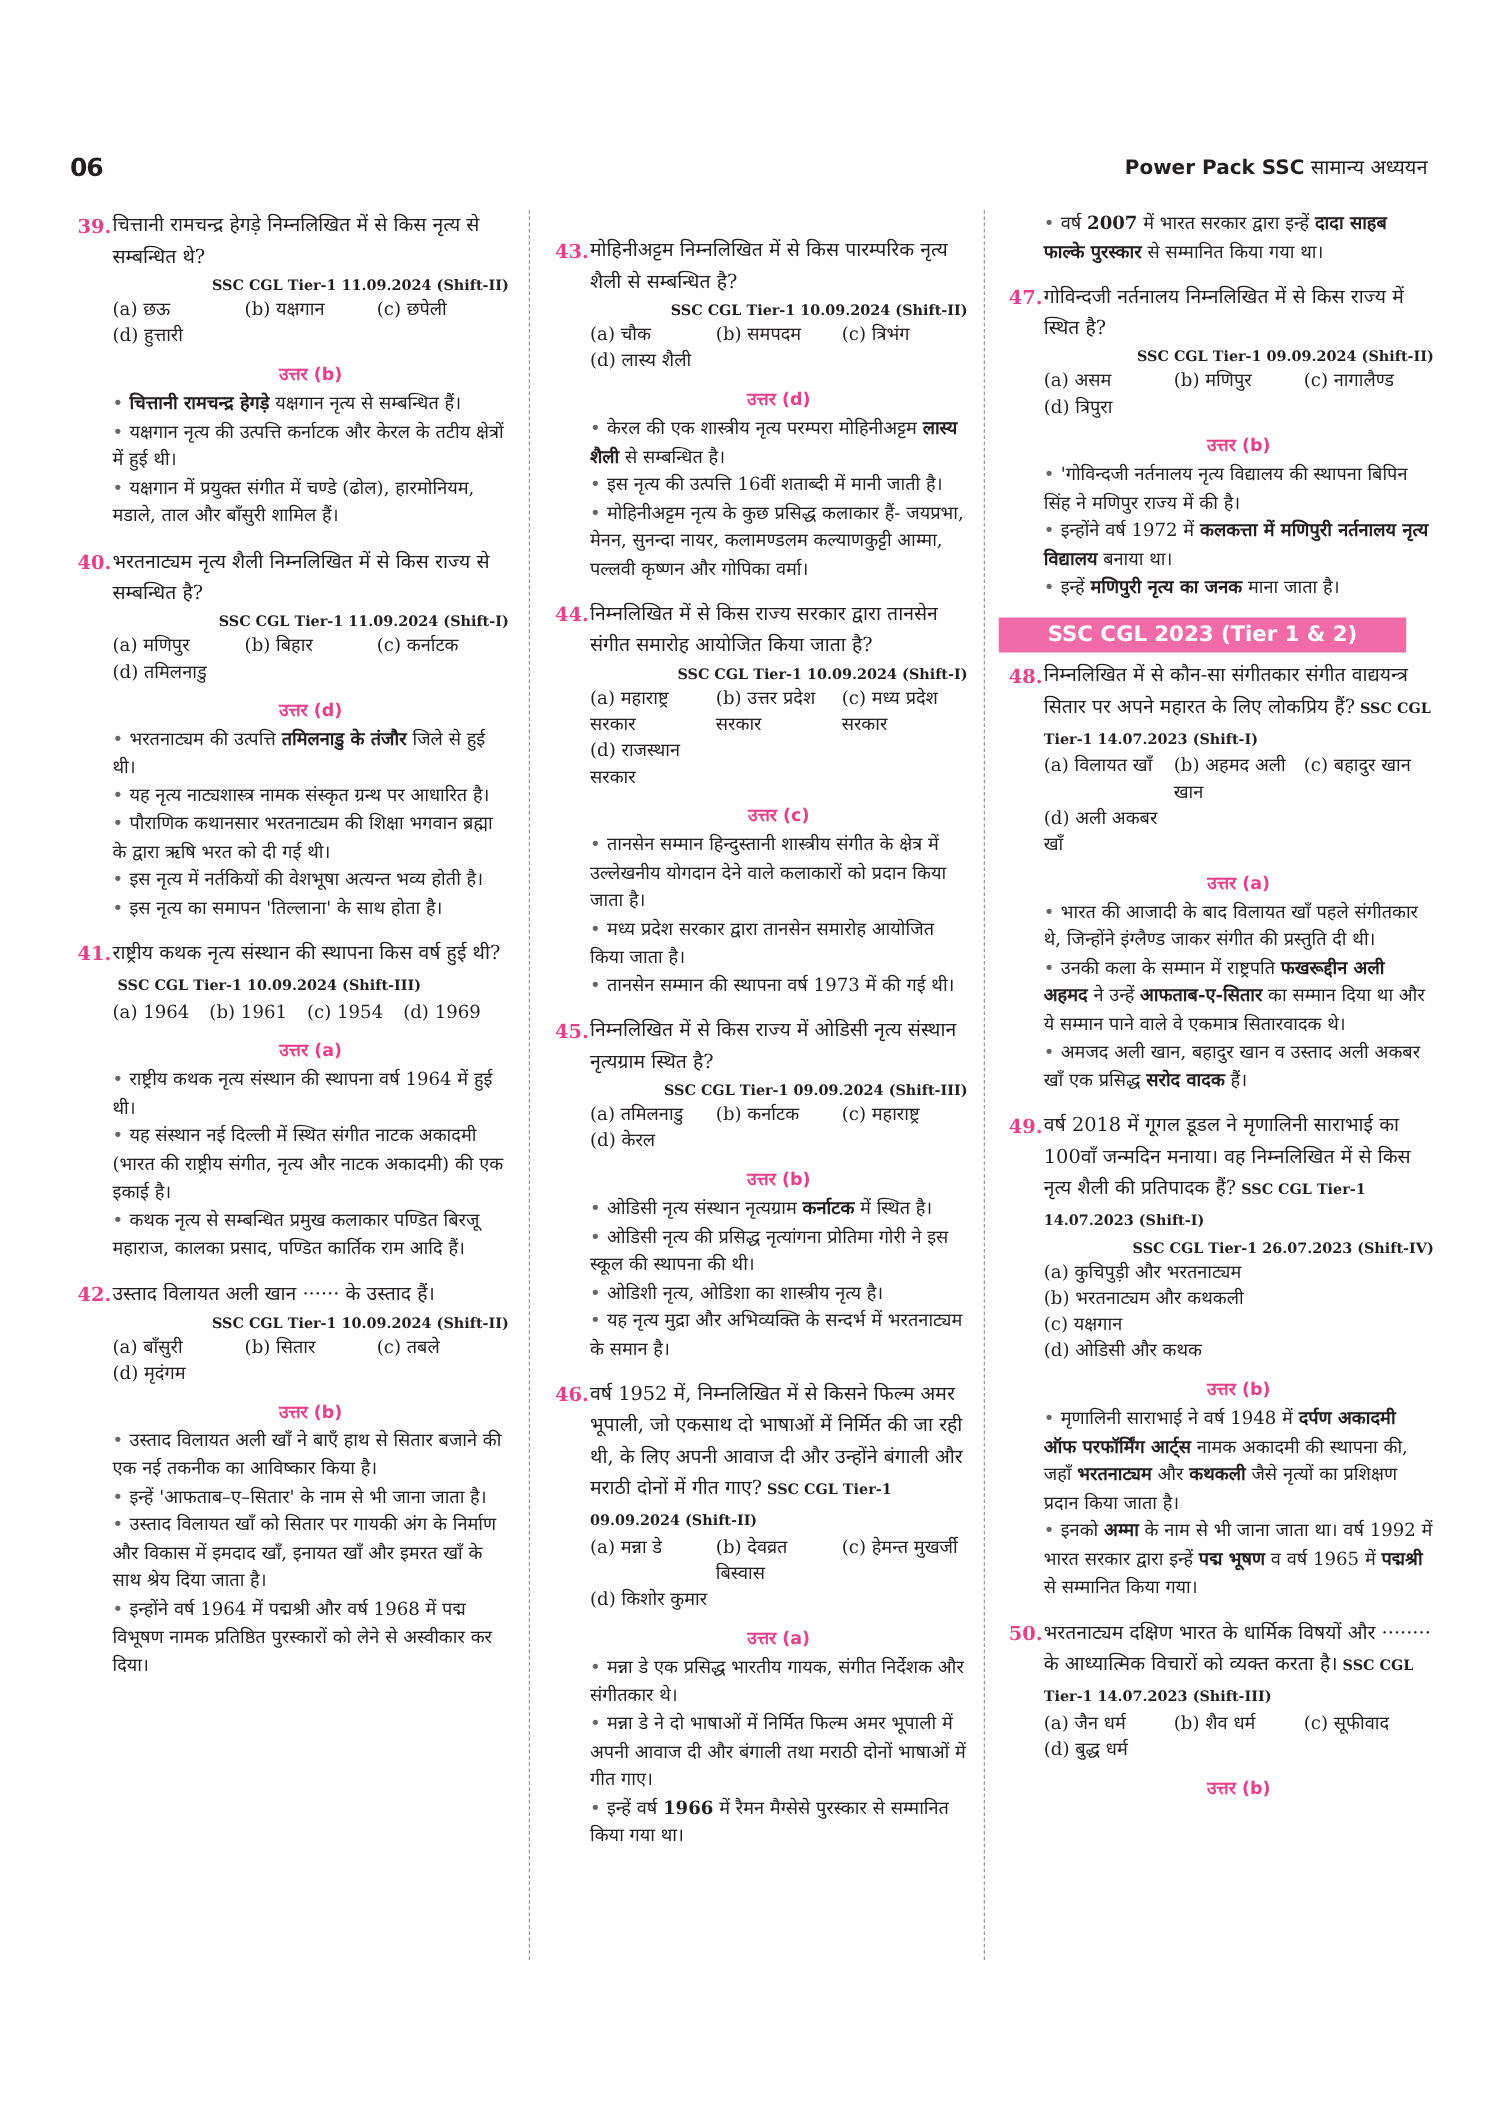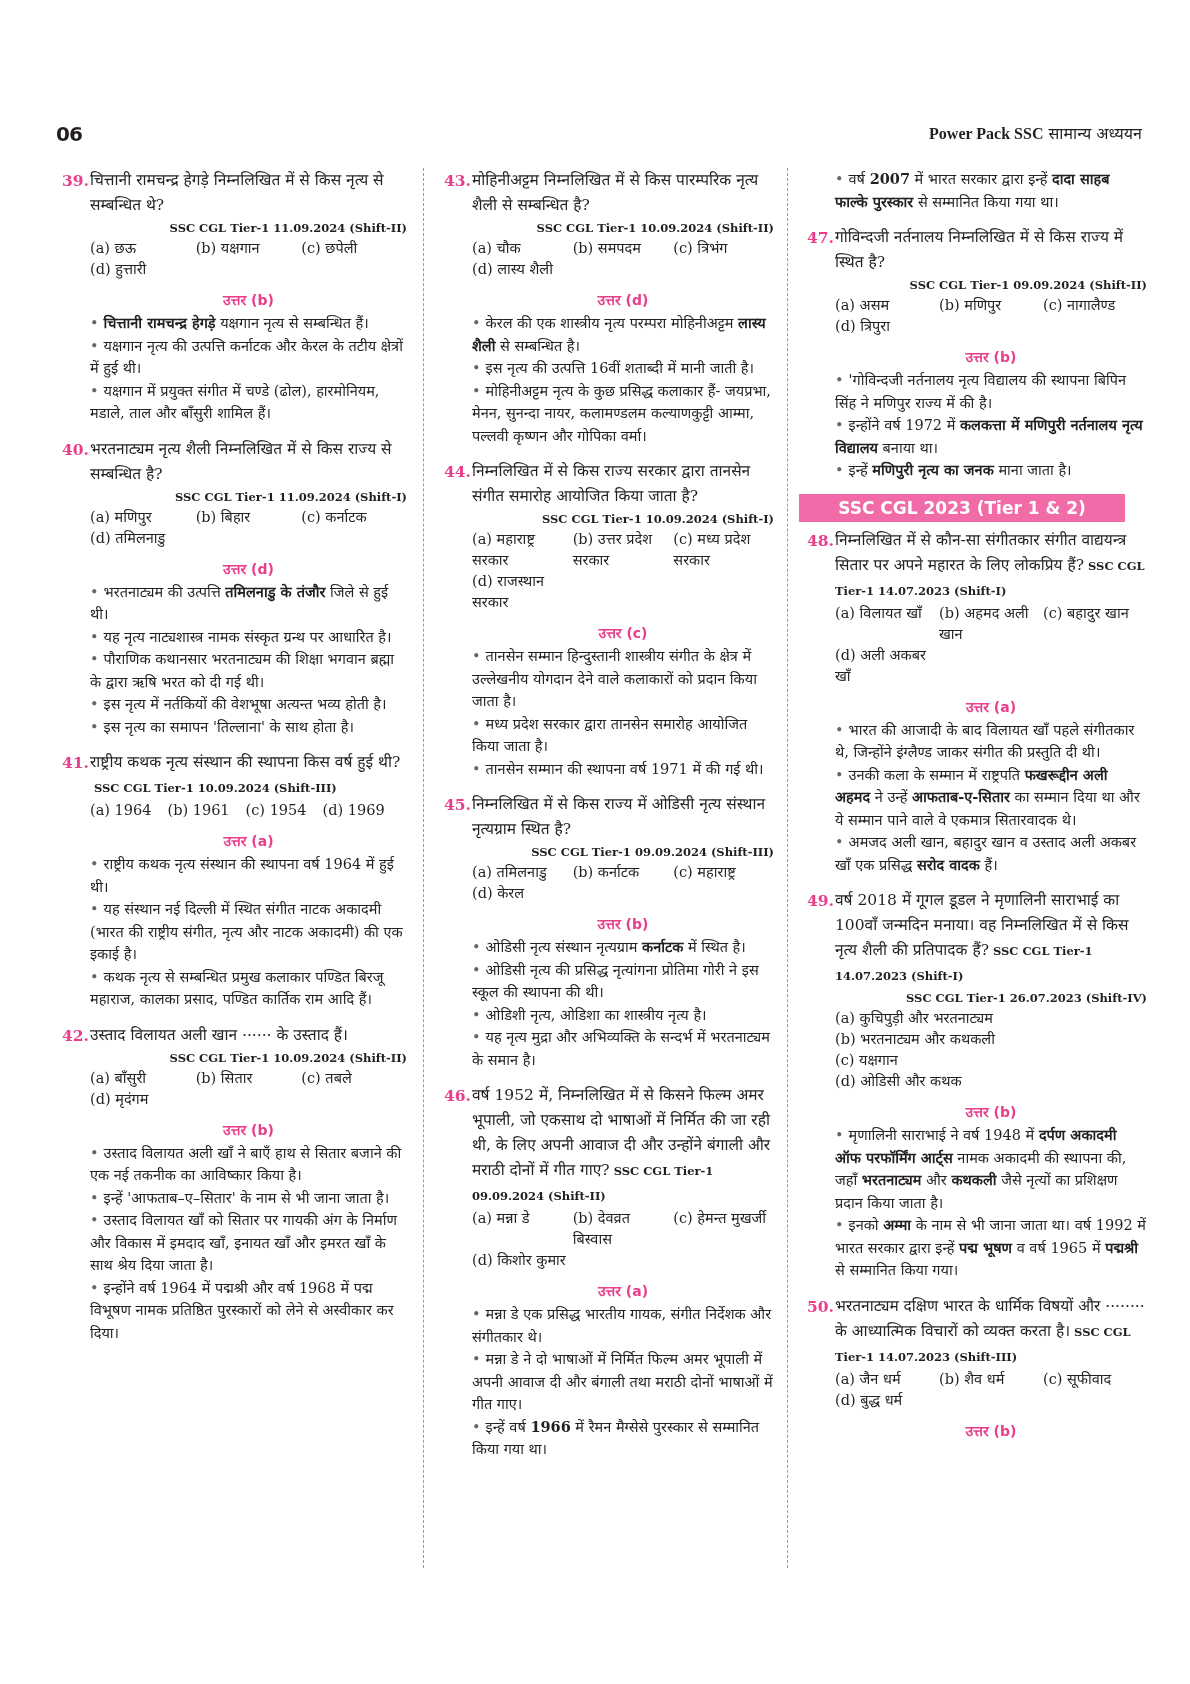--- a/index.html
+++ b/index.html
@@ -1,25 +1,25 @@
 <!DOCTYPE html>
 <html><head>
 <meta charset="utf-8">
 <style>
   html,body{margin:0;padding:0;background:#ffffff;}
   body{width:1190px;height:1684px;position:relative;overflow:hidden;color:#231f20;
        font-family:"DejaVu Serif","Liberation Serif",serif;}
   .header{position:absolute;left:52px;right:48px;top:122px;height:30px;}
   .page-no{position:absolute;left:4px;top:0;font-family:"DejaVu Sans","Liberation Sans",sans-serif;font-weight:bold;font-size:20px;letter-spacing:-1px;}
   .book-title{position:absolute;right:0;top:0;font-family:"DejaVu Sans","Liberation Sans",sans-serif;font-size:16px;}
-  .book-title b{font-weight:bold;font-family:Liberation Serif, serif;}
+  .book-title b{font-weight:bold;}
   .cols{position:absolute;left:62px;top:168px;width:1080px;height:1420px;}
   .col{position:absolute;top:0;}
   .col1{left:0;width:345px;}
-  .col2{left:382px;width:330px;}
+  .col2{left:382px;width:330px;margin-top:20px;}
   .col3{left:745px;width:340px;}
   .divider{position:absolute;top:0;height:1400px;border-left:1px dashed #9a9a9a;}
   .d1{left:361px;}
   .d2{left:725px;}
   .q{position:relative;margin:0 0 12px 0;}
   .qtext{font-size:15.5px;line-height:25px;padding-left:28px;position:relative;}
   .qnum{position:absolute;left:0;top:0;color:#e83e8c;font-weight:bold;font-size:15.5px;}
   .src{font-weight:bold;font-size:11.5px;text-align:right;line-height:20px;}
   .src.inline{display:inline;font-size:11.5px;margin-left:4px;}
   .opts{display:grid;grid-template-columns:1fr 1fr 1fr;padding-left:28px;font-size:14.5px;line-height:21px;}
@@ -128,21 +128,21 @@
       <div class="src">SSC CGL Tier-1 10.09.2024 (Shift-I)</div>
       <div class="opts">
         <span>(a) महाराष्ट्र सरकार</span>
         <span>(b) उत्तर प्रदेश सरकार</span>
         <span>(c) मध्य प्रदेश सरकार</span>
         <span>(d) राजस्थान सरकार</span>
       </div>
       <div class="ans">उत्तर (c)</div>
       <div class="pt">तानसेन सम्मान हिन्दुस्तानी शास्त्रीय संगीत के क्षेत्र में उल्लेखनीय योगदान देने वाले कलाकारों को प्रदान किया जाता है।</div>
       <div class="pt">मध्य प्रदेश सरकार द्वारा तानसेन समारोह आयोजित किया जाता है।</div>
-      <div class="pt">तानसेन सम्मान की स्थापना वर्ष 1971 में की गई थी।</div>
+      <div class="pt">तानसेन सम्मान की स्थापना वर्ष 1973 में की गई थी।</div>
     </div>
 
     <div class="q">
       <div class="qtext"><span class="qnum">45.</span><span>निम्नलिखित में से किस राज्य में ओडिसी नृत्य संस्थान नृत्यग्राम स्थित है?</span></div>
       <div class="src">SSC CGL Tier-1 09.09.2024 (Shift-III)</div>
       <div class="opts">
         <span>(a) तमिलनाडु</span>
         <span>(b) कर्नाटक</span>
         <span>(c) महाराष्ट्र</span>
         <span>(d) केरल</span>

